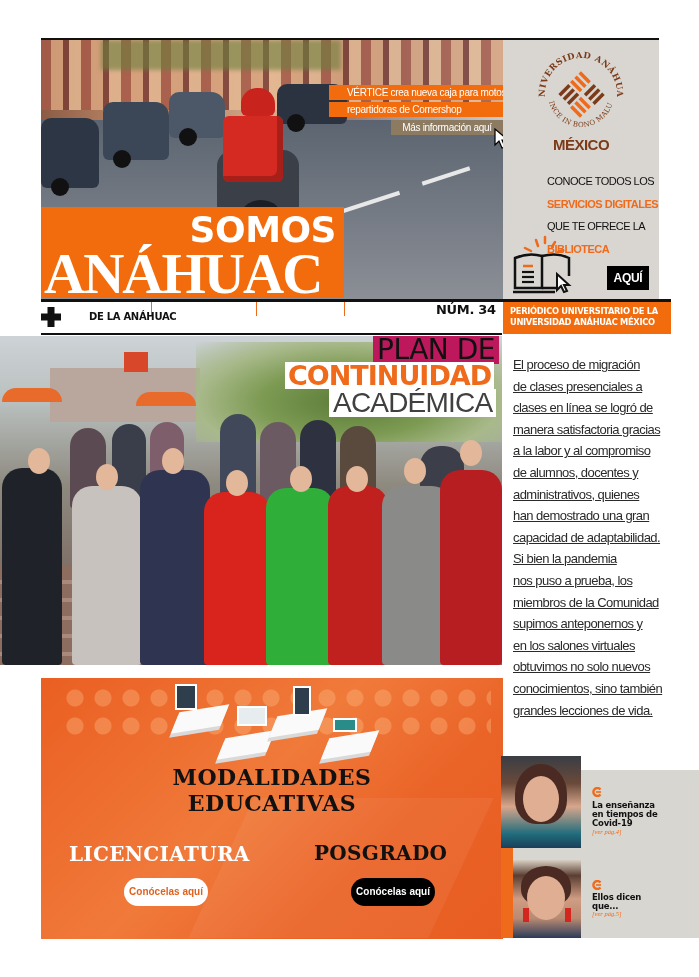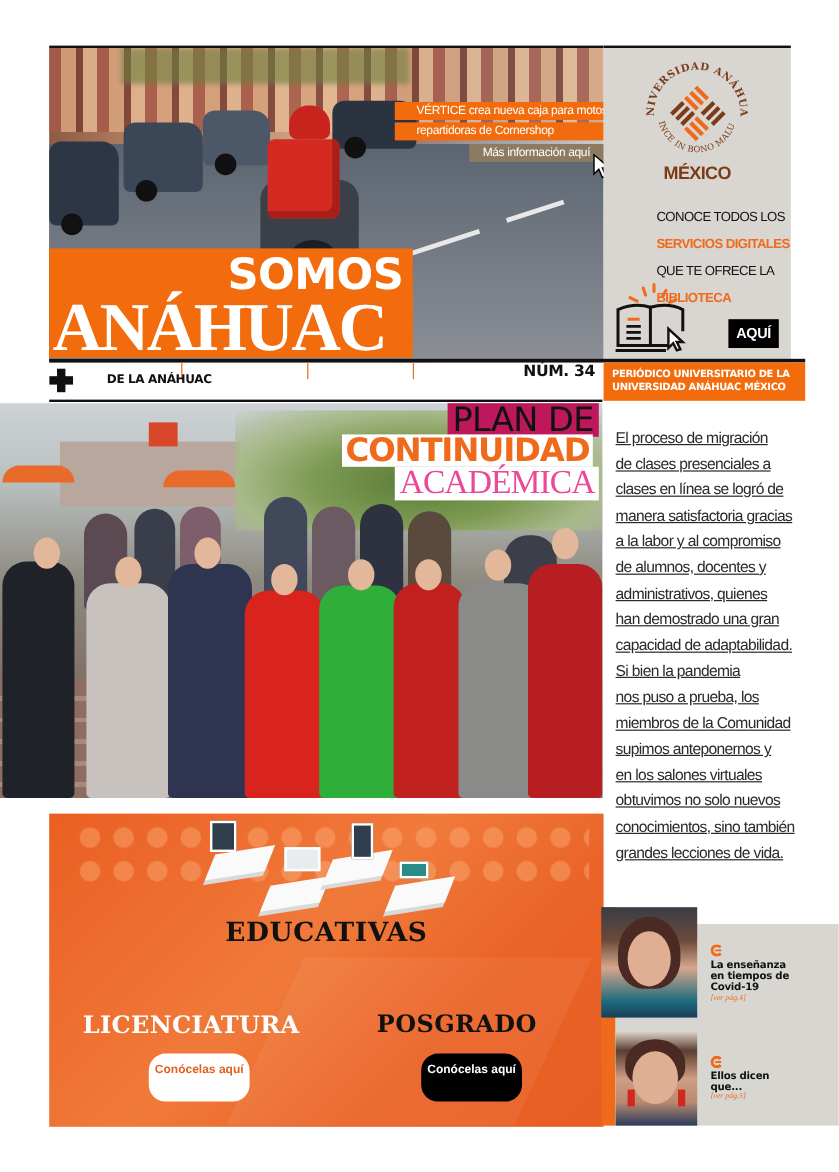--- a/index.html
+++ b/index.html
@@ -108,22 +108,22 @@
   #headline { left: 285px; top: 336px; width: 217px; }
   #hl-plan {
     position: absolute; left: 88px; top: 0; background: #be185d; color: #111; font-size: 28px; line-height: 28px;
     padding: 0 4px 0 4px; letter-spacing: -0.5px; font-family: "DejaVu Sans", sans-serif;
   }
   #hl-cont {
     position: absolute; left: 0; top: 26px; background: #fff; color: #ef6a1a; font-weight: 700; font-size: 27px;
     line-height: 27px; padding: 0 3px; letter-spacing: -1px; font-family: "DejaVu Sans", sans-serif;
   }
   #hl-acad {
-    position: absolute; left: 44px; top: 53px; background: #fff; color: #ec4899; font-size: 28px; line-height: 28px;
-    padding: 0 4px; letter-spacing: -0.8px; font-family: Liberation Serif, serif;
+    position: absolute; left: 44px; top: 53px; background: #fff; color: #404040; font-size: 28px; line-height: 28px;
+    padding: 0 4px; letter-spacing: -0.8px; font-family: Liberation Sans, sans-serif;
   }
 
   
   #article { left: 513px; top: 354px; width: 180px; font-size: 13px; line-height: 21.6px; color: #2a2a2a; letter-spacing: -0.55px; font-family: "Liberation Sans", sans-serif; }
   #article span { display: block; white-space: nowrap; text-decoration: underline; }
 
   
   #banner {
     left: 41px; top: 678px; width: 462px; height: 261px; overflow: hidden;
     background: linear-gradient(135deg, #ea5f22 0%, #f07a3a 45%, #ea6327 70%, #e85d22 100%);
@@ -133,21 +133,21 @@
   #banner .poly { left: 180px; top: 120px; width: 240px; height: 140px; background: rgba(255,255,255,0.06); transform: skewX(-25deg); }
   .iso { position: absolute; width: 46px; height: 22px; background: #fafafa; transform: skewX(-30deg) rotate(-10deg); box-shadow: 0 4px 0 #d9d9d9; }
   .iso-screen { position: absolute; width: 18px; height: 22px; background: #2f3e4c; border: 2px solid #fff; }
   #mod-title {
     left: 0; top: 86px; width: 462px; text-align: center; color: #111; font-family: "DejaVu Serif", serif;
     font-weight: 700; font-size: 22px; line-height: 26px; letter-spacing: 0.5px;
   }
   #lic-title { left: 28px; top: 164px; color: #fff; font-family: "DejaVu Serif", serif; font-weight: 700; font-size: 20px; letter-spacing: 0.3px; }
   #pos-title { left: 273px; top: 163px; color: #111; font-family: "DejaVu Serif", serif; font-weight: 700; font-size: 20px; letter-spacing: 0.3px; }
   .pill {
-    position: absolute; height: 40px; border-radius: 14px; font-size: 10px; font-weight: 700; text-align: center;
+    position: absolute; height: 28px; border-radius: 14px; font-size: 10px; font-weight: 700; text-align: center;
     line-height: 28px; cursor: pointer; font-family: "Liberation Sans", sans-serif;
   }
   #lic-btn { left: 83px; top: 200px; width: 84px; background: #fff; color: #e1621e; }
   #pos-btn { left: 310px; top: 200px; width: 84px; background: #000; color: #fff; }
 
   
   #orange-rule { left: 501px; top: 756px; width: 12px; height: 182px; background: #ef6a1a; }
   #teaser-panel { left: 513px; top: 770px; width: 186px; height: 168px; background: #d8d6d1; }
   .teaser-photo { position: absolute; overflow: hidden; }
   #photo1 { left: 501px; top: 756px; width: 80px; height: 92px; background: linear-gradient(180deg, #3a3d44 0%, #6a4a3a 30%, #d7a68c 55%, #1f6c7c 85%, #1a3f5a 100%); }
@@ -335,20 +335,21 @@
   <div class="abs poly"></div>
   <div class="iso" style="left:136px;top:30px;"></div>
   <div class="iso-screen" style="left:134px;top:6px;"></div>
   <div class="iso" style="left:182px;top:56px;"></div>
   <div class="iso-screen" style="left:196px;top:28px;width:26px;height:16px;background:#e7ecef;"></div>
   <div class="iso" style="left:234px;top:34px;"></div>
   <div class="iso-screen" style="left:252px;top:8px;width:14px;height:26px;"></div>
   <div class="iso" style="left:286px;top:56px;"></div>
   <div class="iso-screen" style="left:292px;top:40px;width:20px;height:10px;background:#2a8c88;"></div>
   <div id="mod-title" class="abs">
+    <div>MODALIDADES</div>
     <div>EDUCATIVAS</div>
   </div>
   <div id="lic-title" class="abs">LICENCIATURA</div>
   <div id="pos-title" class="abs">POSGRADO</div>
   <div id="lic-btn" class="pill">Conócelas aquí</div>
   <div id="pos-btn" class="pill">Conócelas aquí</div>
 </div>
 
 <div id="orange-rule" class="abs"></div>
 <div id="teaser-panel" class="abs"></div>

